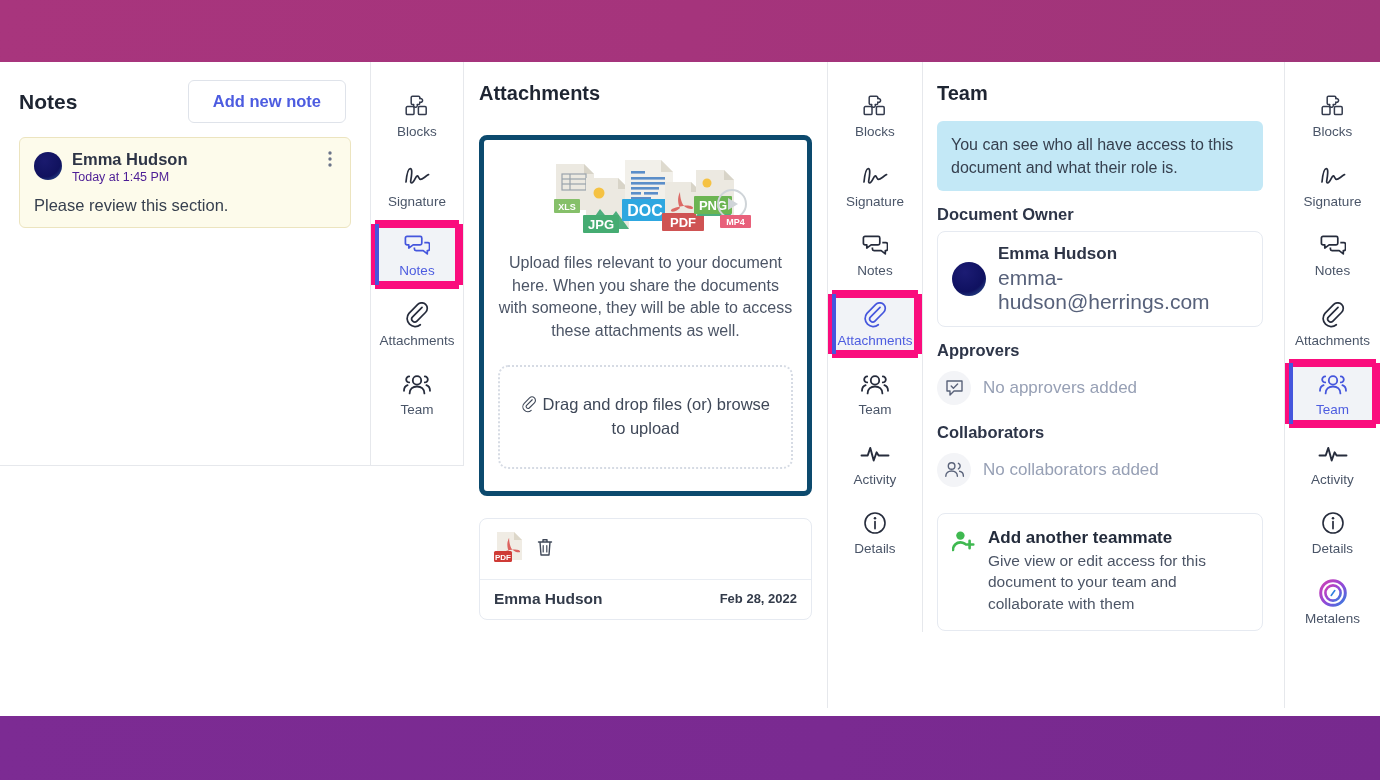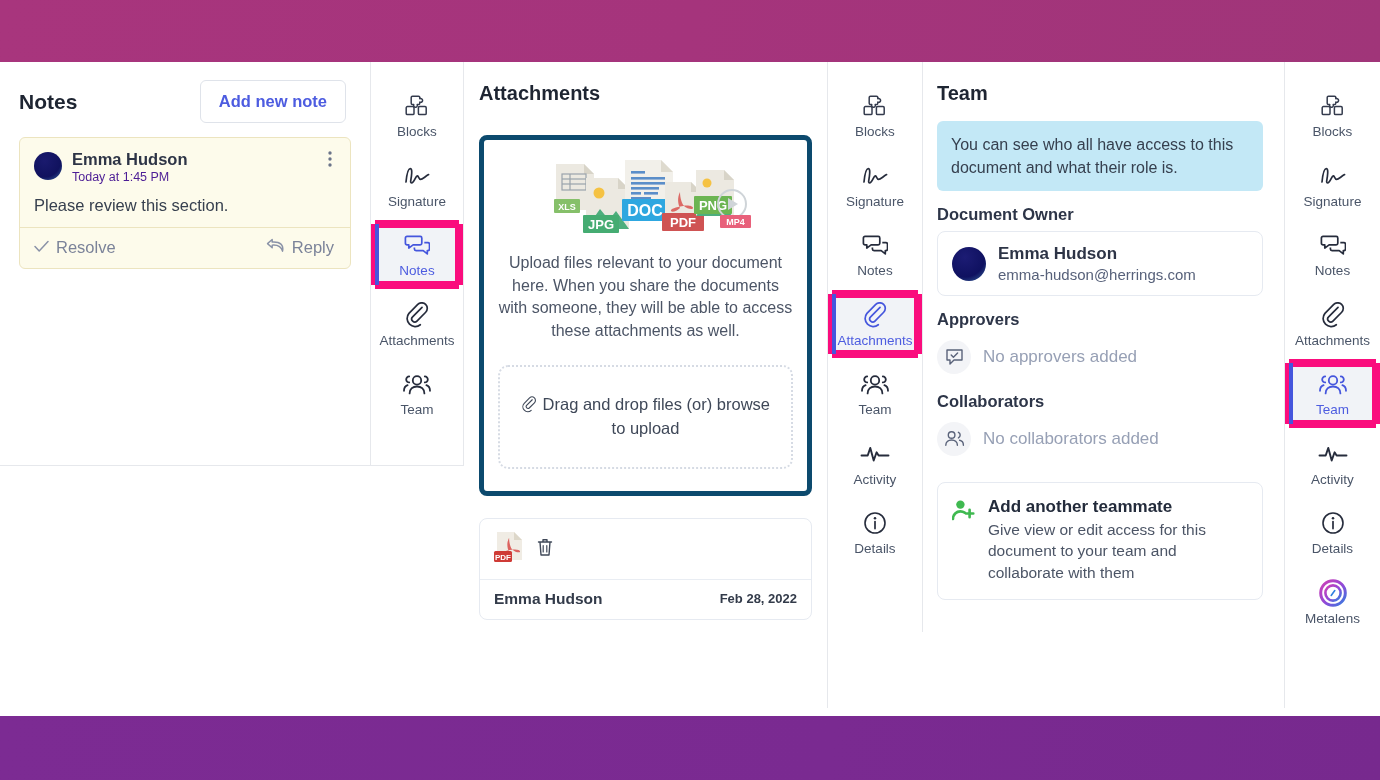--- a/index.html
+++ b/index.html
@@ -62,21 +62,21 @@
 
   
   .notes-head {
     display: flex; align-items: center; justify-content: space-between;
     padding: 18px 24px 10px 19px;
   }
   .notes-title { font-size: 21px; font-weight: bold; color: #1e2532; }
   .add-note-btn {
     border: 1px solid #dfe3ea; border-radius: 6px; background: #fff;
     color: #4d5ce0; font-weight: bold; font-size: 16.5px;
-    padding: 11px 18px; cursor: pointer; font-family: inherit;
+    padding: 11px 24px; cursor: pointer; font-family: inherit;
   }
   .note-card {
     margin: 4px 19px 0 19px;
     background: #fdfbeb; border: 1px solid #ece4bf; border-radius: 6px;
   }
   .note-top { padding: 12px 14px 12px 14px; }
   .note-author-row { display: flex; align-items: flex-start; gap: 10px; }
   .avatar {
     width: 28px; height: 28px; border-radius: 50%;
     background: radial-gradient(circle at 38% 32%, #1a1a6e 0%, #10125e 62%, #2c4f8c 88%, #b08a6a 100%);
@@ -133,21 +133,21 @@
   .owner-card {
     margin: 0 21px 0 14px; border: 1px solid #e6eaf1; border-radius: 8px;
     display: flex; align-items: center; gap: 12px; padding: 12px 14px;
   }
   .owner-avatar {
     width: 34px; height: 34px; border-radius: 50%;
     background: radial-gradient(circle at 38% 30%, #1c1c74 0%, #0f1160 62%, #2c4f8c 88%, #b08a6a 100%);
     flex: none;
   }
   .owner-name { font-size: 17px; font-weight: bold; color: #2d3446; line-height: 1.2; }
-  .owner-mail { font-size: 15px; color: #57617a; margin-top: 1px; }
+  .owner-mail { font-size: 21px; color: #57617a; margin-top: 1px; }
   .empty-row { display: flex; align-items: center; gap: 12px; margin: 2px 0 0 14px; padding: 4px 0; }
   .empty-ico {
     width: 34px; height: 34px; border-radius: 50%; background: #f3f4f7;
     display: flex; align-items: center; justify-content: center; flex: none; color: #5a637a;
   }
   .empty-txt { font-size: 17px; color: #97a0b5; }
   .addmate-card {
     margin: 22px 21px 0 14px; border: 1px solid #e6eaf1; border-radius: 8px;
     padding: 14px 16px 16px 14px; display: flex; gap: 12px; cursor: pointer;
   }
@@ -177,38 +177,20 @@
           <div class="note-kebab">
             <svg width="4" height="18" viewBox="0 0 4 18">
                 <circle cx="2" cy="3" r="1.7" fill="#6b7489"></circle>
                 <circle cx="2" cy="9" r="1.7" fill="#6b7489"></circle>
                 <circle cx="2" cy="15" r="1.7" fill="#6b7489"></circle>
               </svg>
           </div>
         </div>
         <div class="note-body">Please review this section.</div>
       </div>
-      <div class="note-foot">
-        <div class="note-act">
-          <span>
-            <svg width="15" height="13" viewBox="0 0 15 13">
-                <path d="M1 6.6 L5.2 11 L14 1.6" stroke="#8a92a7" stroke-width="1.5" fill="none" stroke-linecap="round" stroke-linejoin="round"></path>
-              </svg>
-          </span>
-          <span>Resolve</span>
-        </div>
-        <div class="note-act">
-          <span>
-            <svg width="19" height="15" viewBox="0 0 19 15">
-                <path d="M6.2 1.5 L1.5 5.6 L6.2 9.7 V7.1 C12 6.6 15.2 8.4 16.6 13.2 C17.8 7 14.4 3.6 6.2 4.1 Z" stroke="#8a92a7" stroke-width="1.4" fill="none" stroke-linejoin="round"></path>
-              </svg>
-          </span>
-          <span>Reply</span>
-        </div>
-      </div>
     </div>
   </div>
 
   <div class="panel rail-1">
     <div class="rail-inner">
         <div class="rail-item">
           <span class="ico" style="color: rgb(38, 44, 60);">
             <svg width="26" height="24" viewBox="0 0 26 24">
               <path d="M9.5 2.2h5a1.3 1.3 0 0 1 1.3 1.3v1.2c1.4-.6 2.8.3 2.8 1.7s-1.4 2.3-2.8 1.7v1.2a1.3 1.3 0 0 1-1.3 1.3h-1.3c.6 1.3-.3 2.7-1.7 2.7s-2.3-1.4-1.7-2.7H8.5a1.3 1.3 0 0 1-1.3-1.3V3.5A1.3 1.3 0 0 1 8.5 2.2z" stroke="#343b4d" stroke-width="1.5" fill="none" stroke-linejoin="round"></path>
               <path d="M3.4 12.6h5.4a1.2 1.2 0 0 1 1.2 1.2v5.6a1.2 1.2 0 0 1-1.2 1.2H3.4a1.2 1.2 0 0 1-1.2-1.2v-5.6a1.2 1.2 0 0 1 1.2-1.2z" stroke="#343b4d" stroke-width="1.5" fill="none" stroke-linejoin="round"></path>

